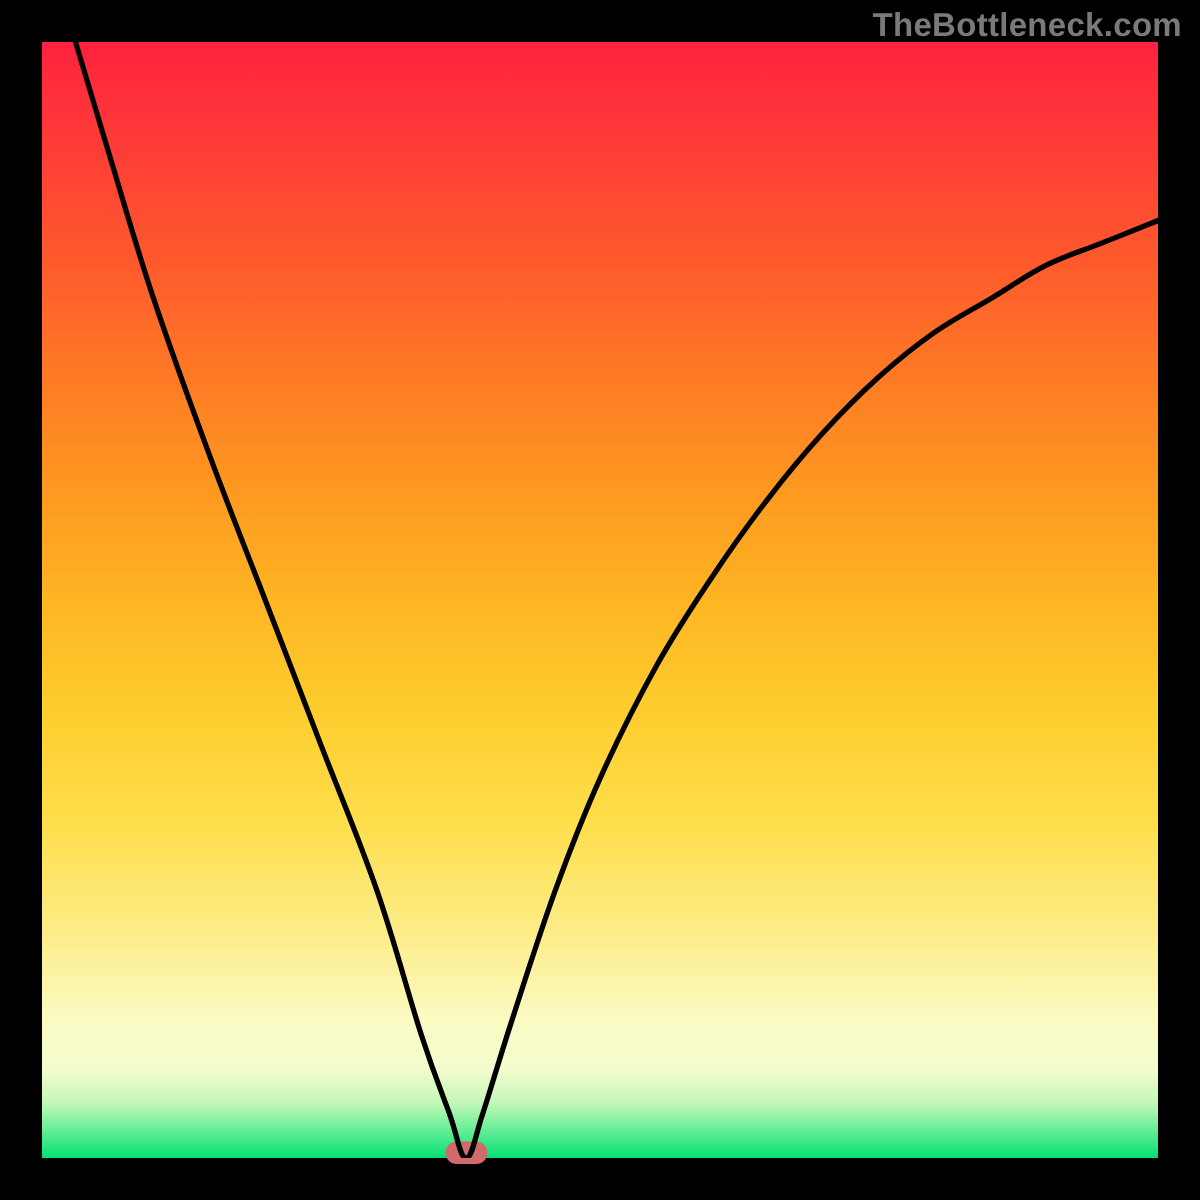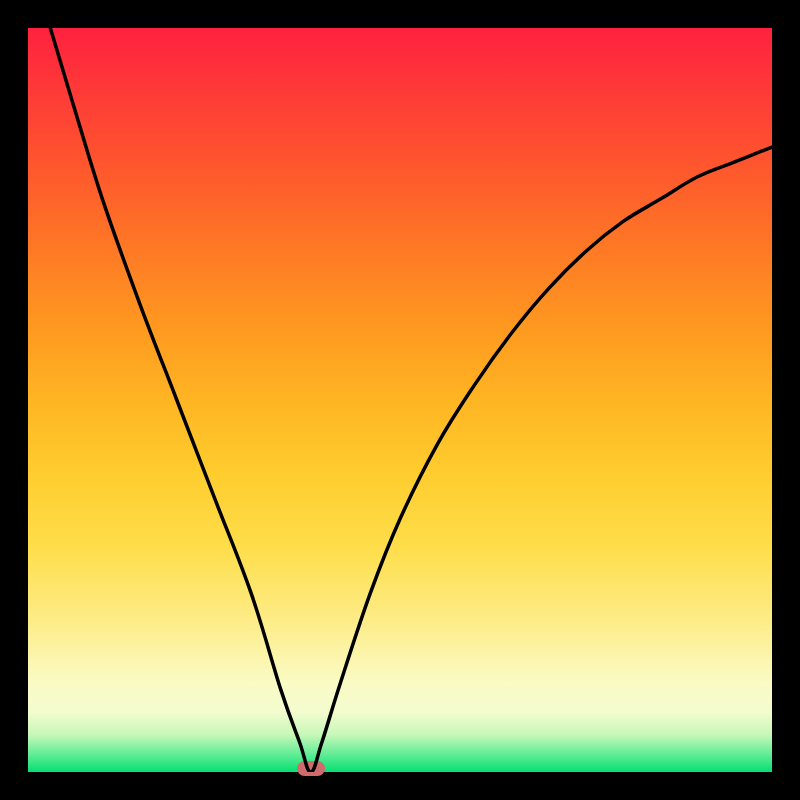--- a/index.html
+++ b/index.html
@@ -56,20 +56,21 @@
     border-radius: 8px;
     background: #cf6a6d;
     z-index: 8;
   }
 </style>
 </head>
 <body>
 
 <div class="frame">
 
+  <div class="watermark">TheBottleneck.com</div>
 
   <div class="plot-area">
 
     <svg class="curve" viewBox="0 0 744 744" preserveAspectRatio="none">
       <path fill="none" stroke="#000" stroke-width="3.5" stroke-linejoin="round" stroke-linecap="round" d="M 22.32 0.00 C 26.41 13.64, 35.09 43.03, 44.64 74.40 C 54.19 105.77, 62.12 134.29, 74.40 171.12 C 86.68 207.95, 97.96 238.45, 111.60 275.28 C 125.24 312.11, 135.16 336.54, 148.80 372.00 C 162.44 407.46, 172.36 433.26, 186.00 468.72 C 199.64 504.18, 210.92 529.98, 223.20 565.44 C 235.48 600.90, 244.09 634.88, 252.96 662.16 C 261.83 689.44, 266.10 699.24, 271.56 714.24 C 277.02 729.24, 278.63 744.00, 282.72 744.00 C 286.81 744.00, 288.42 730.61, 293.88 714.24 C 299.34 697.87, 303.61 682.00, 312.48 654.72 C 321.35 627.44, 331.33 595.45, 342.24 565.44 C 353.15 535.43, 359.72 518.32, 372.00 491.04 C 384.28 463.76, 395.56 441.19, 409.20 416.64 C 422.84 392.09, 432.76 377.58, 446.40 357.12 C 460.04 336.66, 469.96 322.77, 483.60 305.04 C 497.24 287.31, 507.16 275.40, 520.80 260.40 C 534.44 245.40, 544.36 235.48, 558.00 223.20 C 571.64 210.92, 581.56 202.99, 595.20 193.44 C 608.84 183.89, 618.76 179.30, 632.40 171.12 C 646.04 162.94, 655.96 155.62, 669.60 148.80 C 683.24 141.98, 693.16 139.38, 706.80 133.92 C 720.44 128.46, 737.18 121.77, 744.00 119.04"></path>
     </svg>
 
     <div class="sweet-marker" style="left: 268.72px; top: 733px;"></div>
   </div>
 

